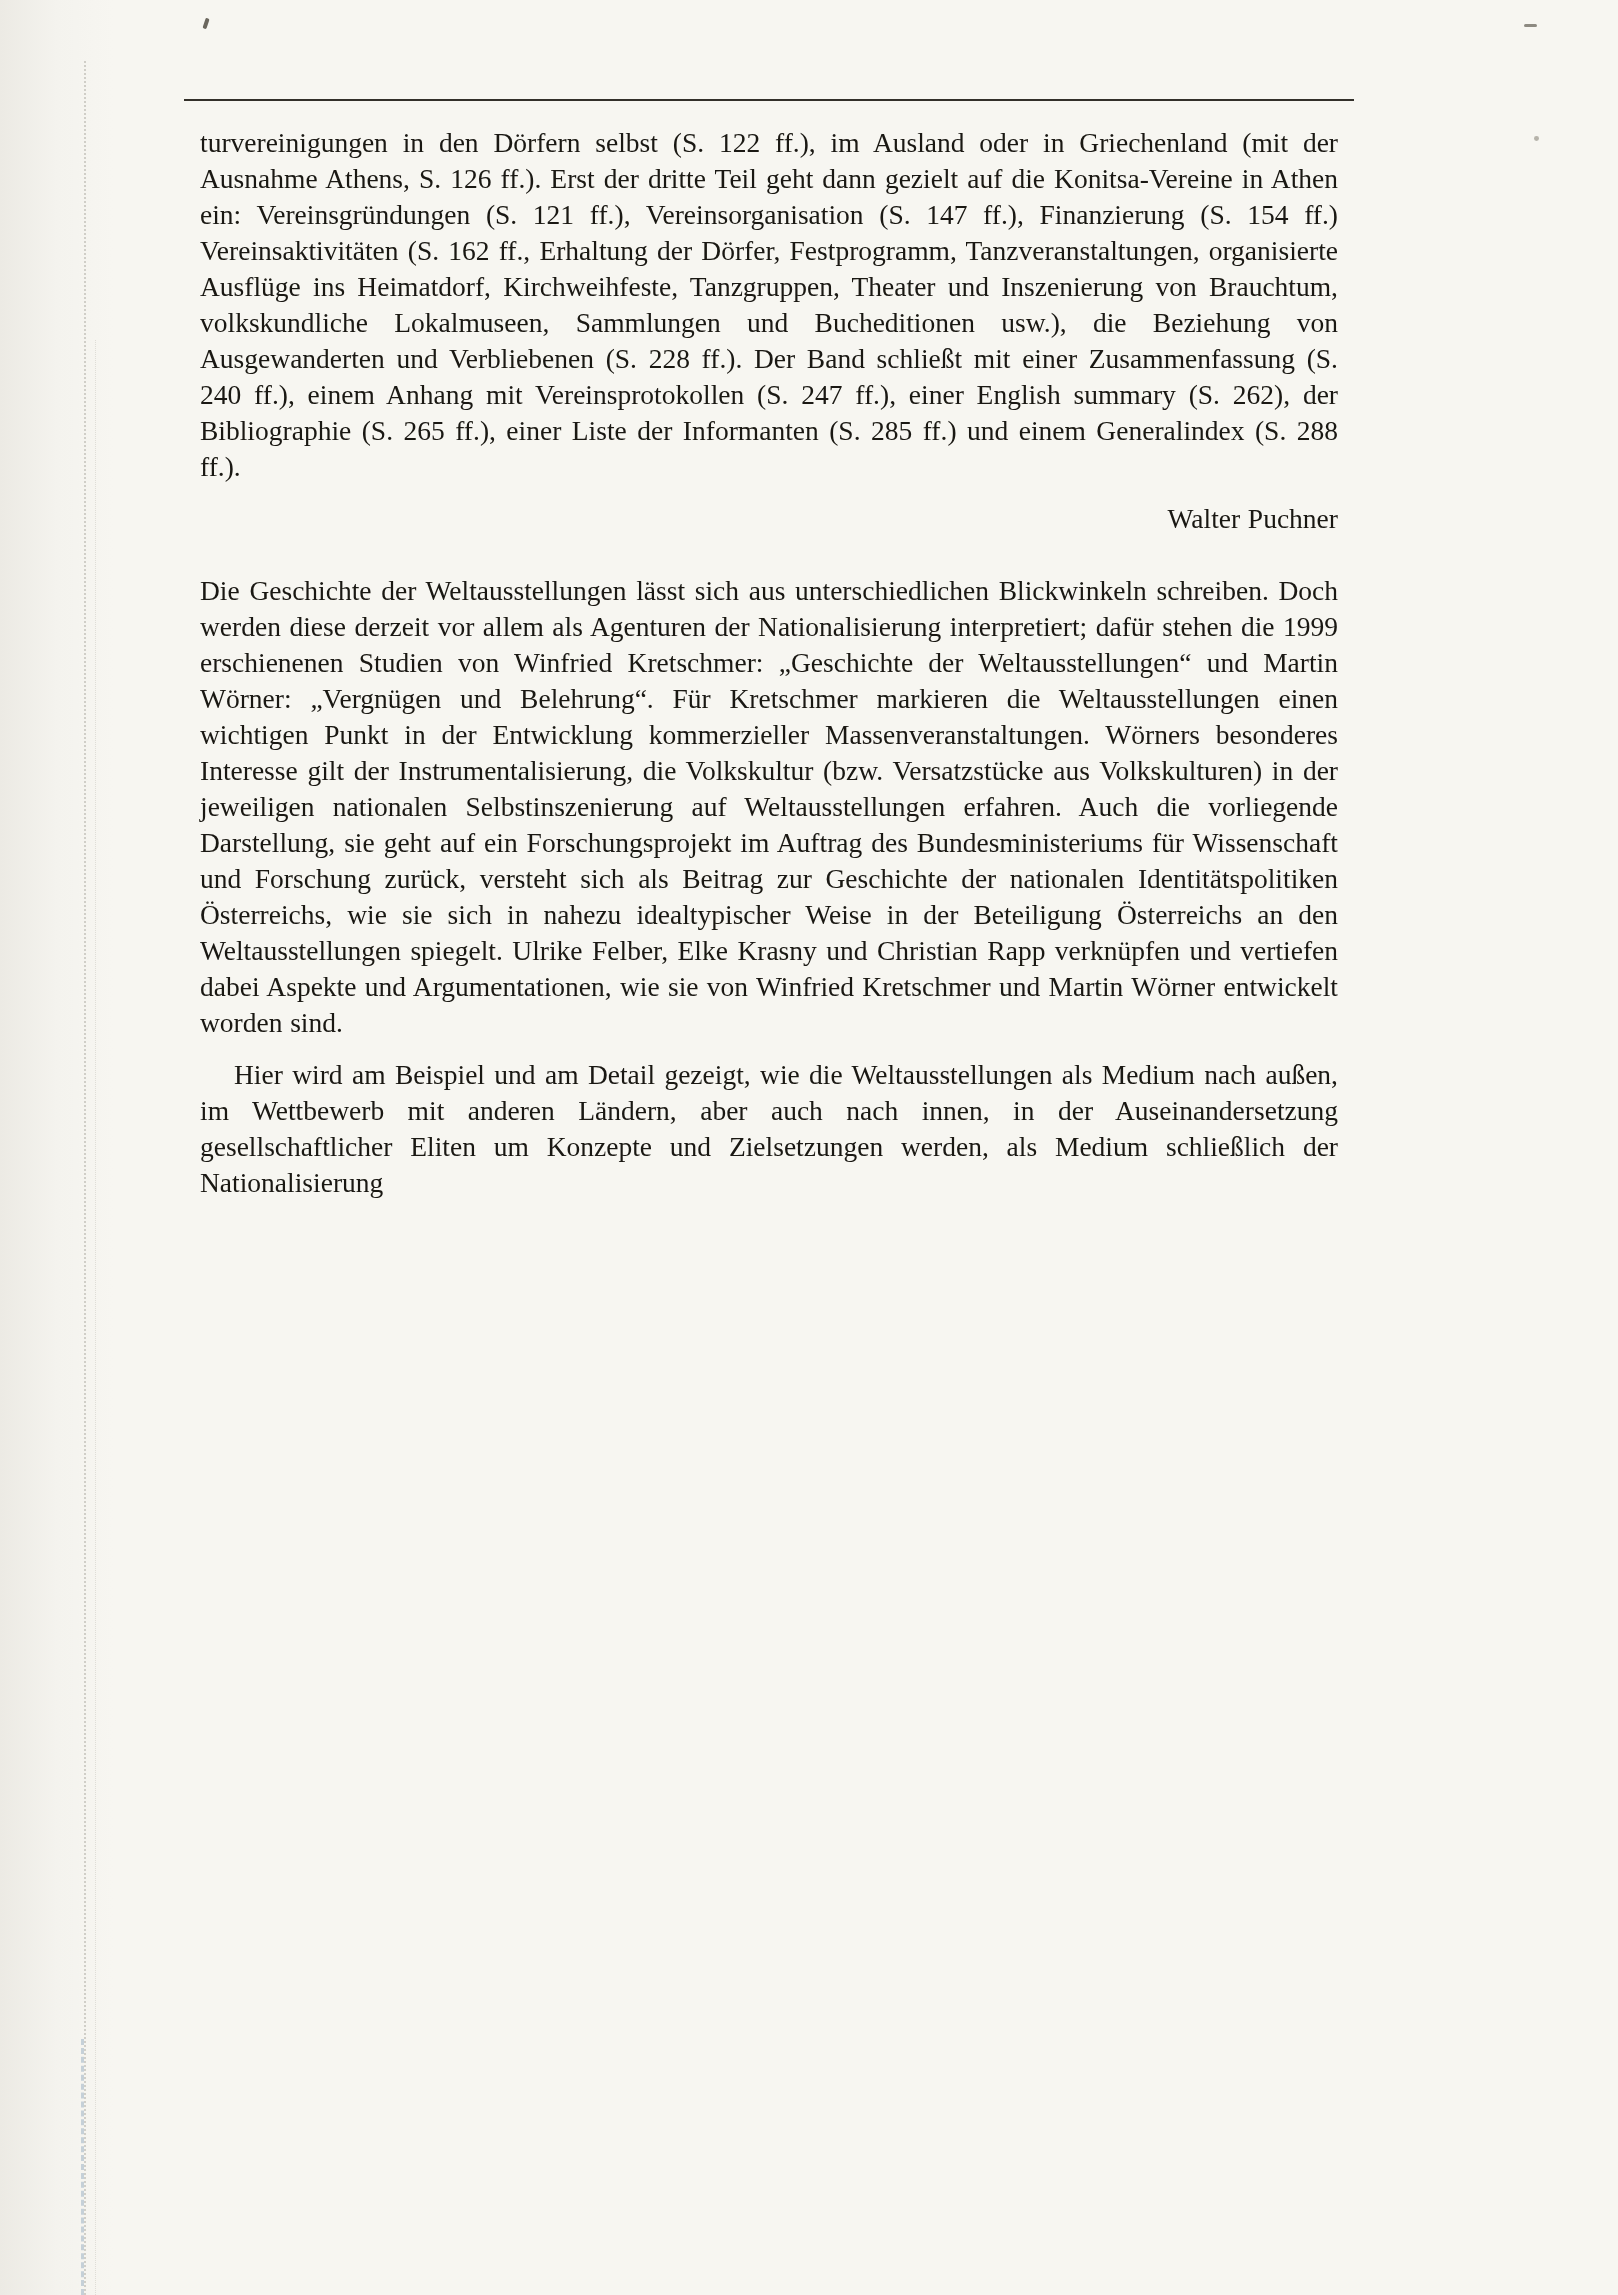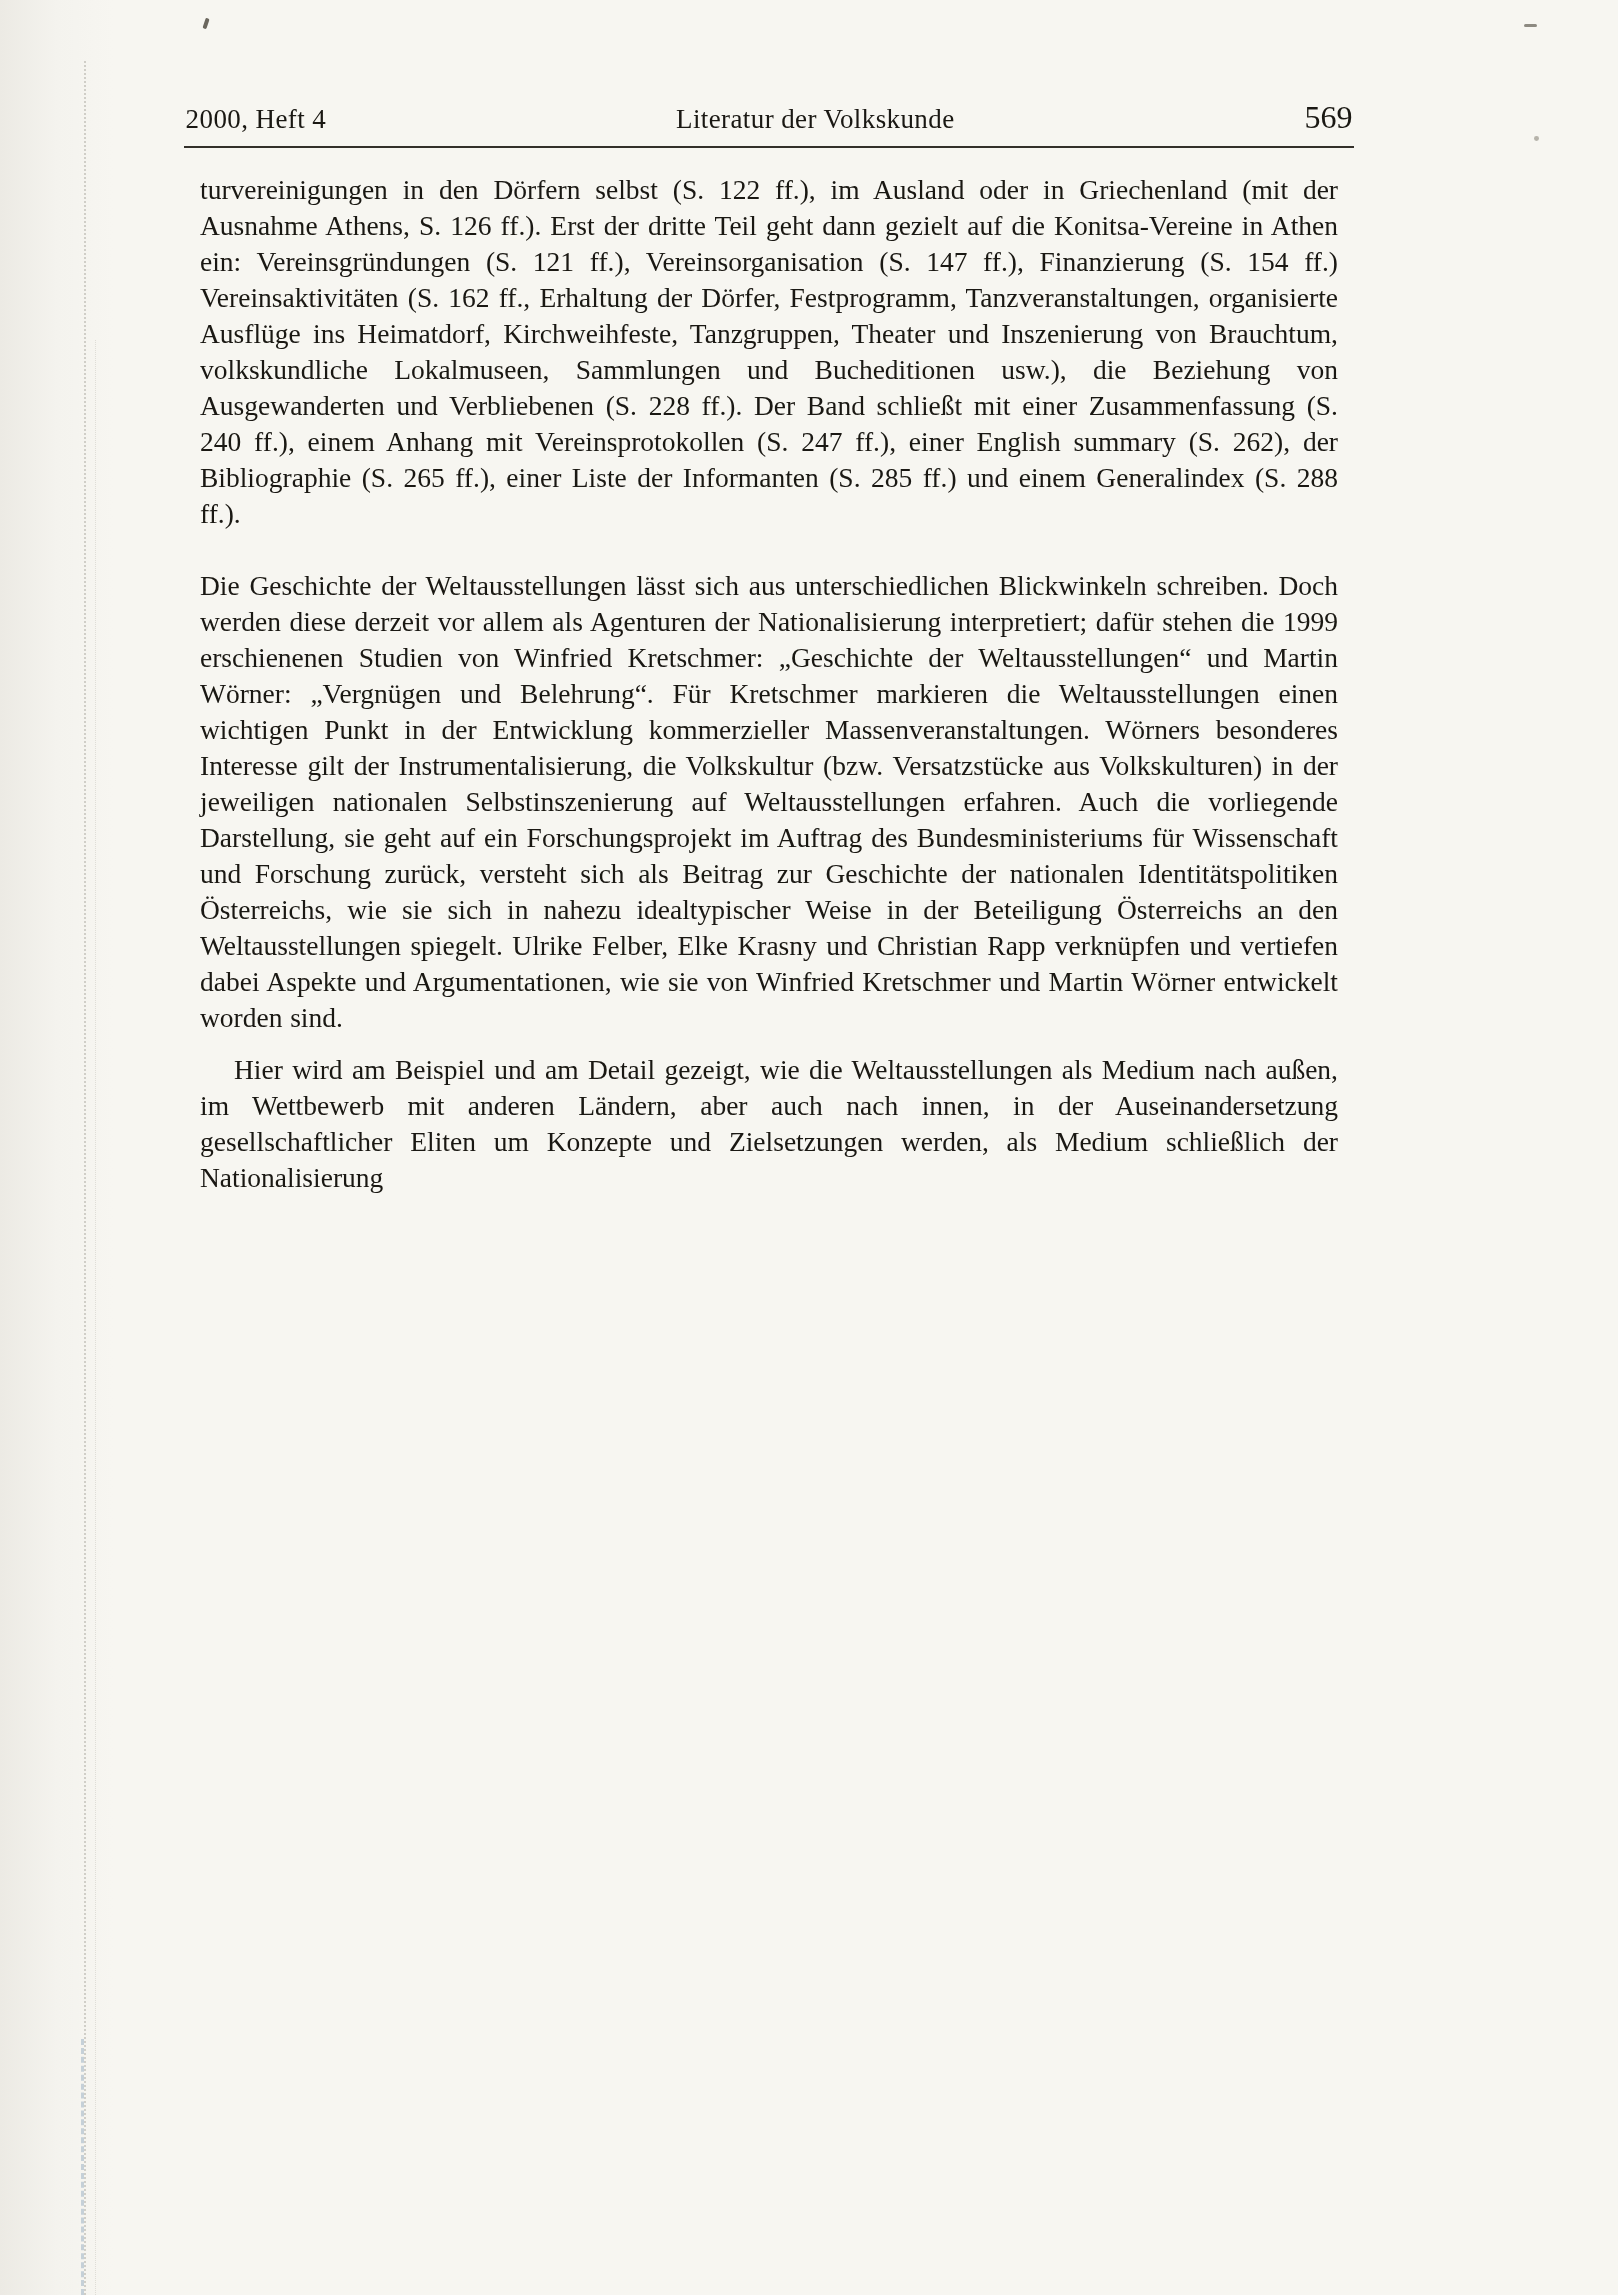--- a/index.html
+++ b/index.html
@@ -133,30 +133,26 @@
 
   <div class="scan-line-a"></div>
   <div class="scan-line-b"></div>
   <div class="scan-line-blue"></div>
   <div class="speck-1"></div>
   <div class="speck-2"></div>
   <div class="speck-3"></div>
 
   <div class="content">
 
-    <div class="header-row">
-      <span class="header-issue">2000, Heft 4</span>
-      <span class="header-journal">Literatur der Volkskunde</span>
-      <span class="header-pageno">569</span>
-    </div>
 
     <hr class="header-rule">
 
     <p class="review-body" lang="de">turvereinigungen in den Dörfern selbst (S. 122 ff.), im Ausland oder in Griechenland (mit der Ausnahme Athens, S. 126 ff.). Erst der dritte Teil geht dann gezielt auf die Konitsa-Vereine in Athen ein: Vereinsgründungen (S. 121 ff.), Vereinsorganisation (S. 147 ff.), Finanzierung (S. 154 ff.) Vereinsaktivitäten (S. 162 ff., Erhaltung der Dörfer, Festprogramm, Tanzveranstaltungen, organisierte Ausflüge ins Heimatdorf, Kirchweihfeste, Tanzgruppen, Theater und Inszenierung von Brauchtum, volkskundliche Lokalmuseen, Sammlungen und Bucheditionen usw.), die Beziehung von Ausgewanderten und Verbliebenen (S. 228 ff.). Der Band schließt mit einer Zusammenfassung (S. 240 ff.), einem Anhang mit Vereinsprotokollen (S. 247 ff.), einer English summary (S. 262), der Bibliographie (S. 265 ff.), einer Liste der Informanten (S. 285 ff.) und einem Generalindex (S. 288 ff.).</p>
 
+    <p class="signature">Walter Puchner</p>
 
 
     <p class="review-par-1" lang="de">Die Geschichte der Weltausstellungen lässt sich aus unterschiedlichen Blickwinkeln schreiben. Doch werden diese derzeit vor allem als Agenturen der Nationalisierung interpretiert; dafür stehen die 1999 erschienenen Studien von Winfried Kretschmer: „Geschichte der Weltausstellungen“ und Martin Wörner: „Vergnügen und Belehrung“. Für Kretschmer markieren die Weltausstellungen einen wichtigen Punkt in der Entwicklung kommerzieller Massenveranstaltungen. Wörners besonderes Interesse gilt der Instrumentalisierung, die Volkskultur (bzw. Versatzstücke aus Volkskulturen) in der jeweiligen nationalen Selbstinszenierung auf Weltausstellungen erfahren. Auch die vorliegende Darstellung, sie geht auf ein Forschungsprojekt im Auftrag des Bundesministeriums für Wissenschaft und Forschung zurück, versteht sich als Beitrag zur Geschichte der nationalen Identitätspolitiken Österreichs, wie sie sich in nahezu idealtypischer Weise in der Beteiligung Österreichs an den Weltausstellungen spiegelt. Ulrike Felber, Elke Krasny und Christian Rapp verknüpfen und vertiefen dabei Aspekte und Argumentationen, wie sie von Winfried Kretschmer und Martin Wörner entwickelt worden sind.</p>
 
     <p class="review-par-2" lang="de">Hier wird am Beispiel und am Detail gezeigt, wie die Weltausstellungen als Medium nach außen, im Wettbewerb mit anderen Ländern, aber auch nach innen, in der Auseinandersetzung gesellschaftlicher Eliten um Konzepte und Zielsetzungen werden, als Medium schließlich der Nationalisierung</p>
 
   </div>
 </div>
 
 

